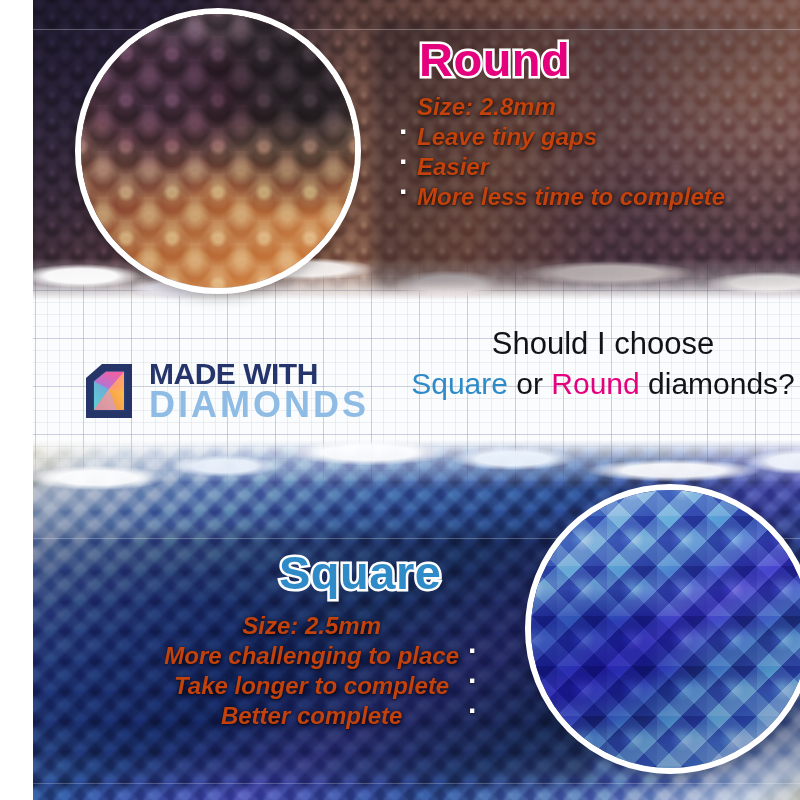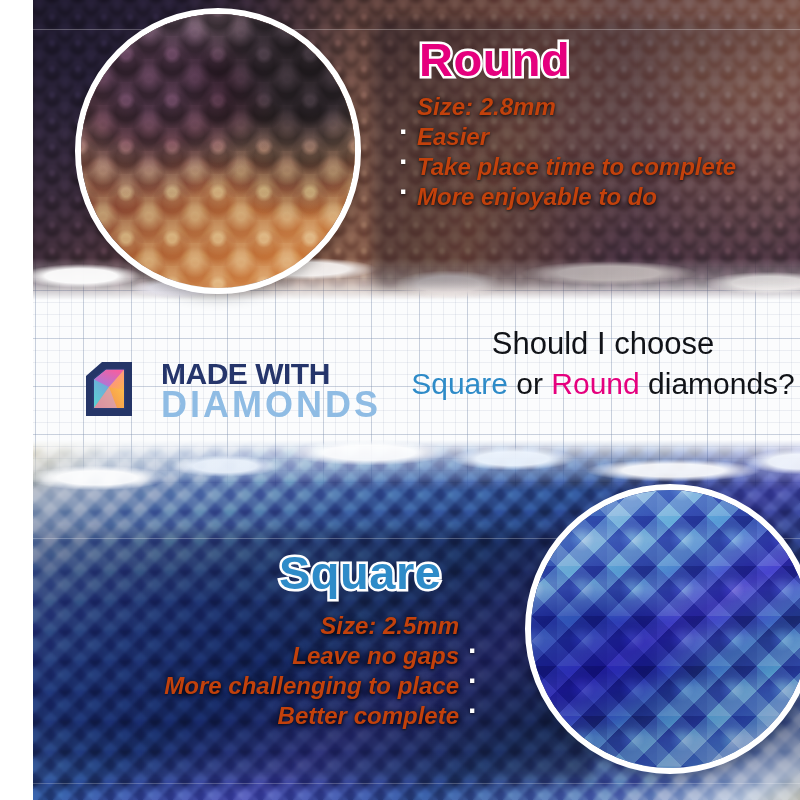--- a/index.html
+++ b/index.html
@@ -239,36 +239,36 @@
     text-shadow:0 1px 3px rgba(0,0,0,.75), 0 0 7px rgba(0,0,0,.45);
   }
   #specs-round{ left:360px; top:92px; }
   #specs-round li{ text-align:left; padding-left:24px; position:relative; }
   #specs-round li.bulleted::before{
     content:"\00B7"; position:absolute; left:6px; top:-5px;
     font-size:30px; font-weight:bold; color:#ffffff; font-style:normal;
     text-shadow:0 1px 3px rgba(0,0,0,.7);
   }
   #specs-square{ right:350px; top:611px; }
-  #specs-square li{ text-align:right; padding-right:24px; position:relative; }
+  #specs-square li{ text-align:center; padding-right:24px; position:relative; }
   #specs-square li.bulleted::after{
     content:"\00B7"; position:absolute; right:5px; top:-5px;
     font-size:30px; font-weight:bold; color:#ffffff; font-style:normal;
     text-shadow:0 1px 3px rgba(0,0,0,.7);
   }
 
   
   #question{ position:absolute; left:340px; top:324px; width:460px; text-align:center; }
   #question .q-line1{ display:block; font-size:31px; color:#111318; line-height:40px; }
   #question .q-line2{ display:block; font-size:30px; color:#111318; line-height:40px; }
   .w-square{ color:#2E8BC8; }
   .w-round{ color:#E5007E; }
 
   
-  #logo{ position:absolute; left:48px; top:360px; display:flex; align-items:flex-start; gap:24px; }
+  #logo{ position:absolute; left:48px; top:360px; display:flex; align-items:flex-end; gap:12px; }
   #logo .mark{ width:56px; height:60px; flex:0 0 auto; }
   #logo .words{ display:flex; flex-direction:column; line-height:.94; }
   #logo .w1{ font-size:30px; font-weight:bold; letter-spacing:-.5px; color:#25356B; }
   #logo .w2{ font-size:36px; font-weight:bold; letter-spacing:3px; color:#8FBCE4; }
 </style>
 </head>
 <body>
 
 <div id="stage">
 
@@ -289,23 +289,23 @@
     <div class="cimg"></div>
     <div class="cbeads"></div>
     <div class="cbeads2"></div>
     <div class="chue"></div>
   </div>
 
   <div class="title" id="title-round">Round</div>
 
   <ul class="speclist" id="specs-round">
     <li>Size:  2.8mm</li>
+    <li class="bulleted">Leave tiny gaps</li>
     <li class="bulleted">Easier</li>
-    <li class="bulleted">Take place time to complete</li>
-    <li class="bulleted">More enjoyable to do</li>
+    <li class="bulleted">More less time to complete</li>
   </ul>
 
   <div class="bot-photo">
     <div class="base"></div>
     <div class="beads-sq"></div>
     <div class="beads-sq2"></div>
     <div class="hue-sq"></div>
     <div class="blurfix-bot"></div>
   </div>
   <div class="tear-bot"></div>
@@ -317,22 +317,22 @@
     <div class="cimg"></div>
     <div class="cbeads"></div>
     <div class="cbeads2"></div>
     <div class="chue"></div>
   </div>
 
   <div class="title" id="title-square">Square</div>
 
   <ul class="speclist" id="specs-square">
     <li>Size:  2.5mm</li>
-    <li class="bulleted">Leave no gaps</li>
     <li class="bulleted">More challenging to place</li>
+    <li class="bulleted">Take longer to complete</li>
     <li class="bulleted">Better complete</li>
   </ul>
 
   <div id="question">
     <span class="q-line1">Should I choose</span>
     <span class="q-line2"><span class="w-square">Square</span><span> or </span><span class="w-round">Round</span><span> diamonds?</span></span>
   </div>
 
   <div id="logo">
     <span class="mark">

